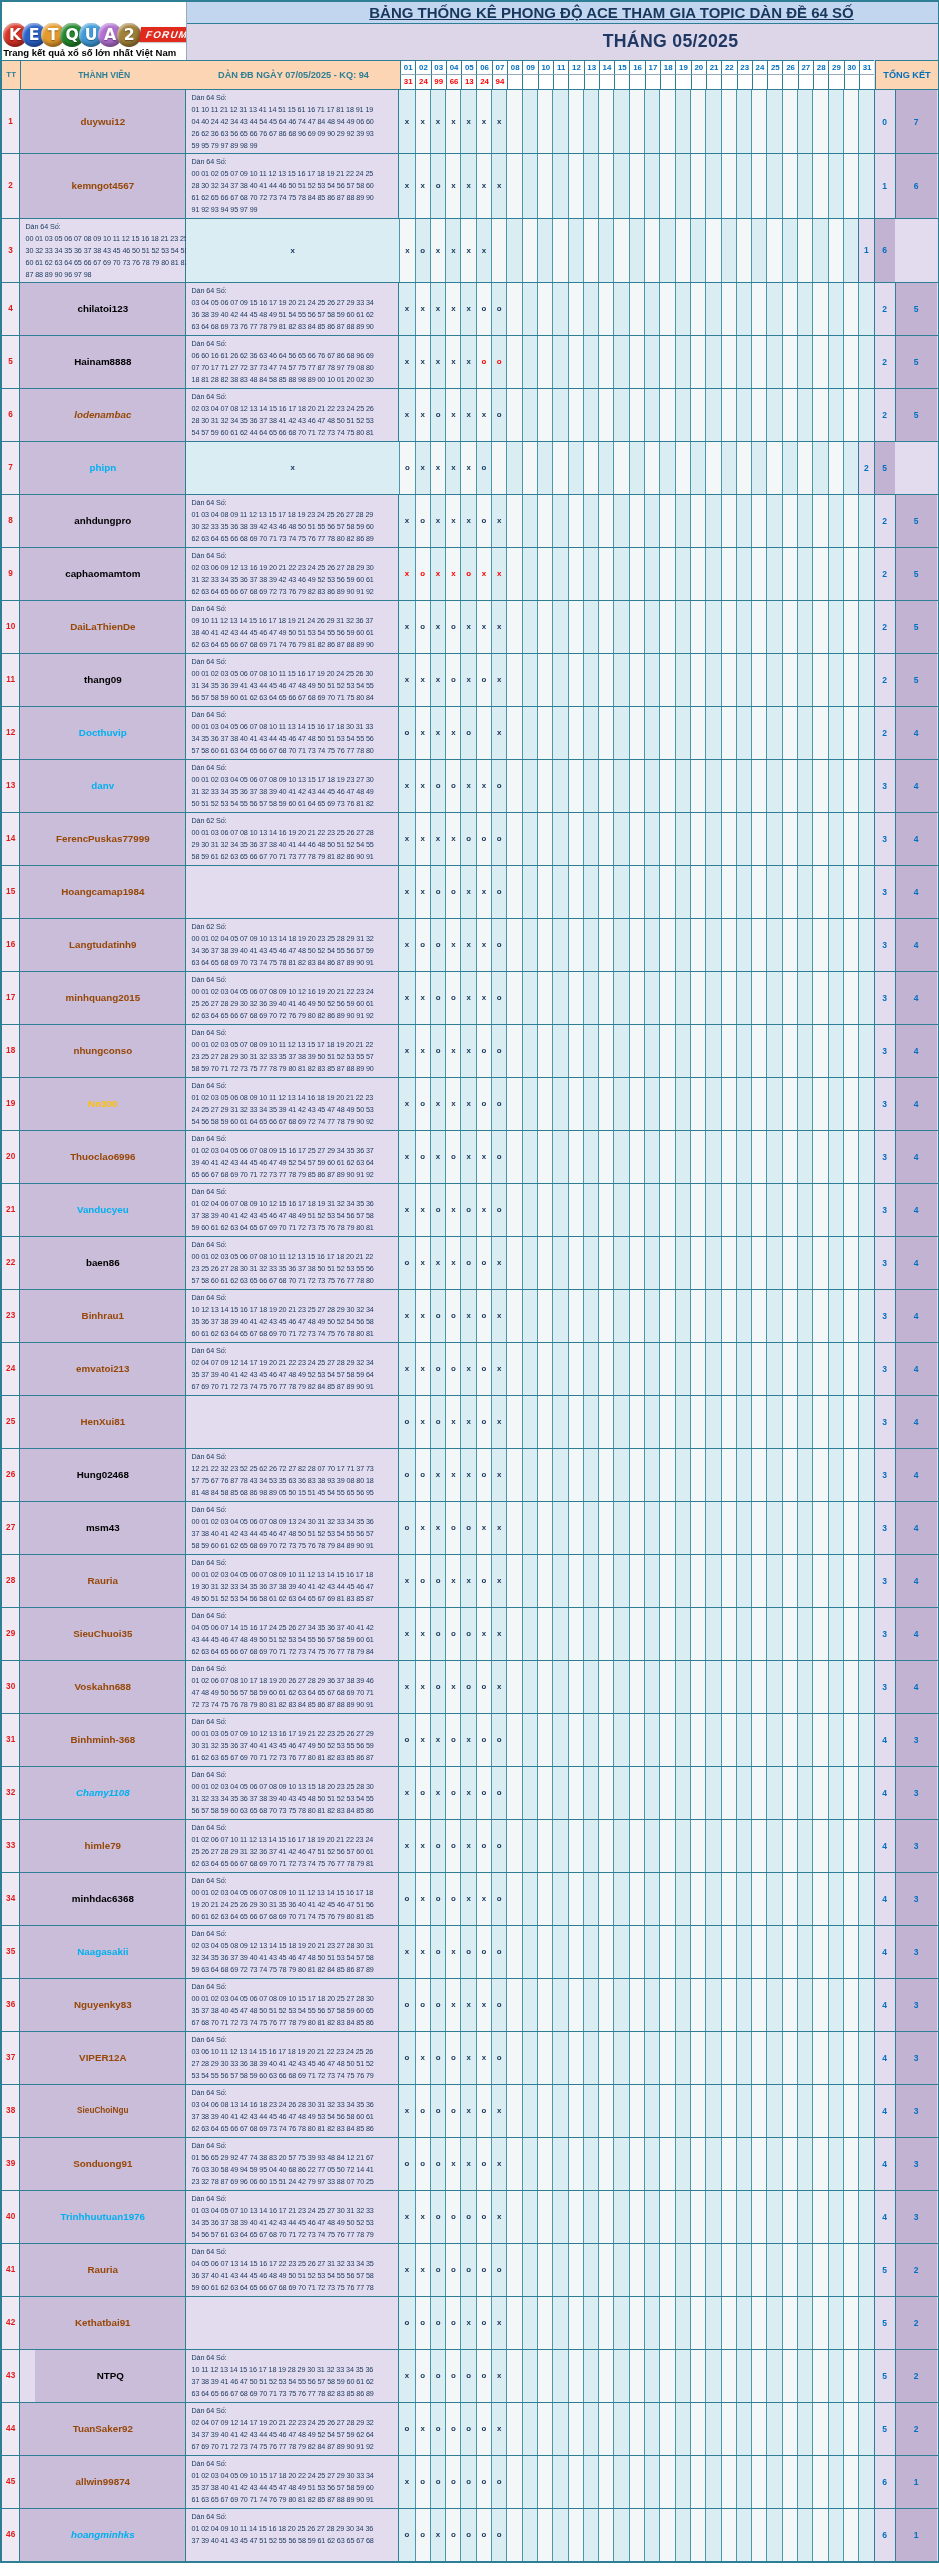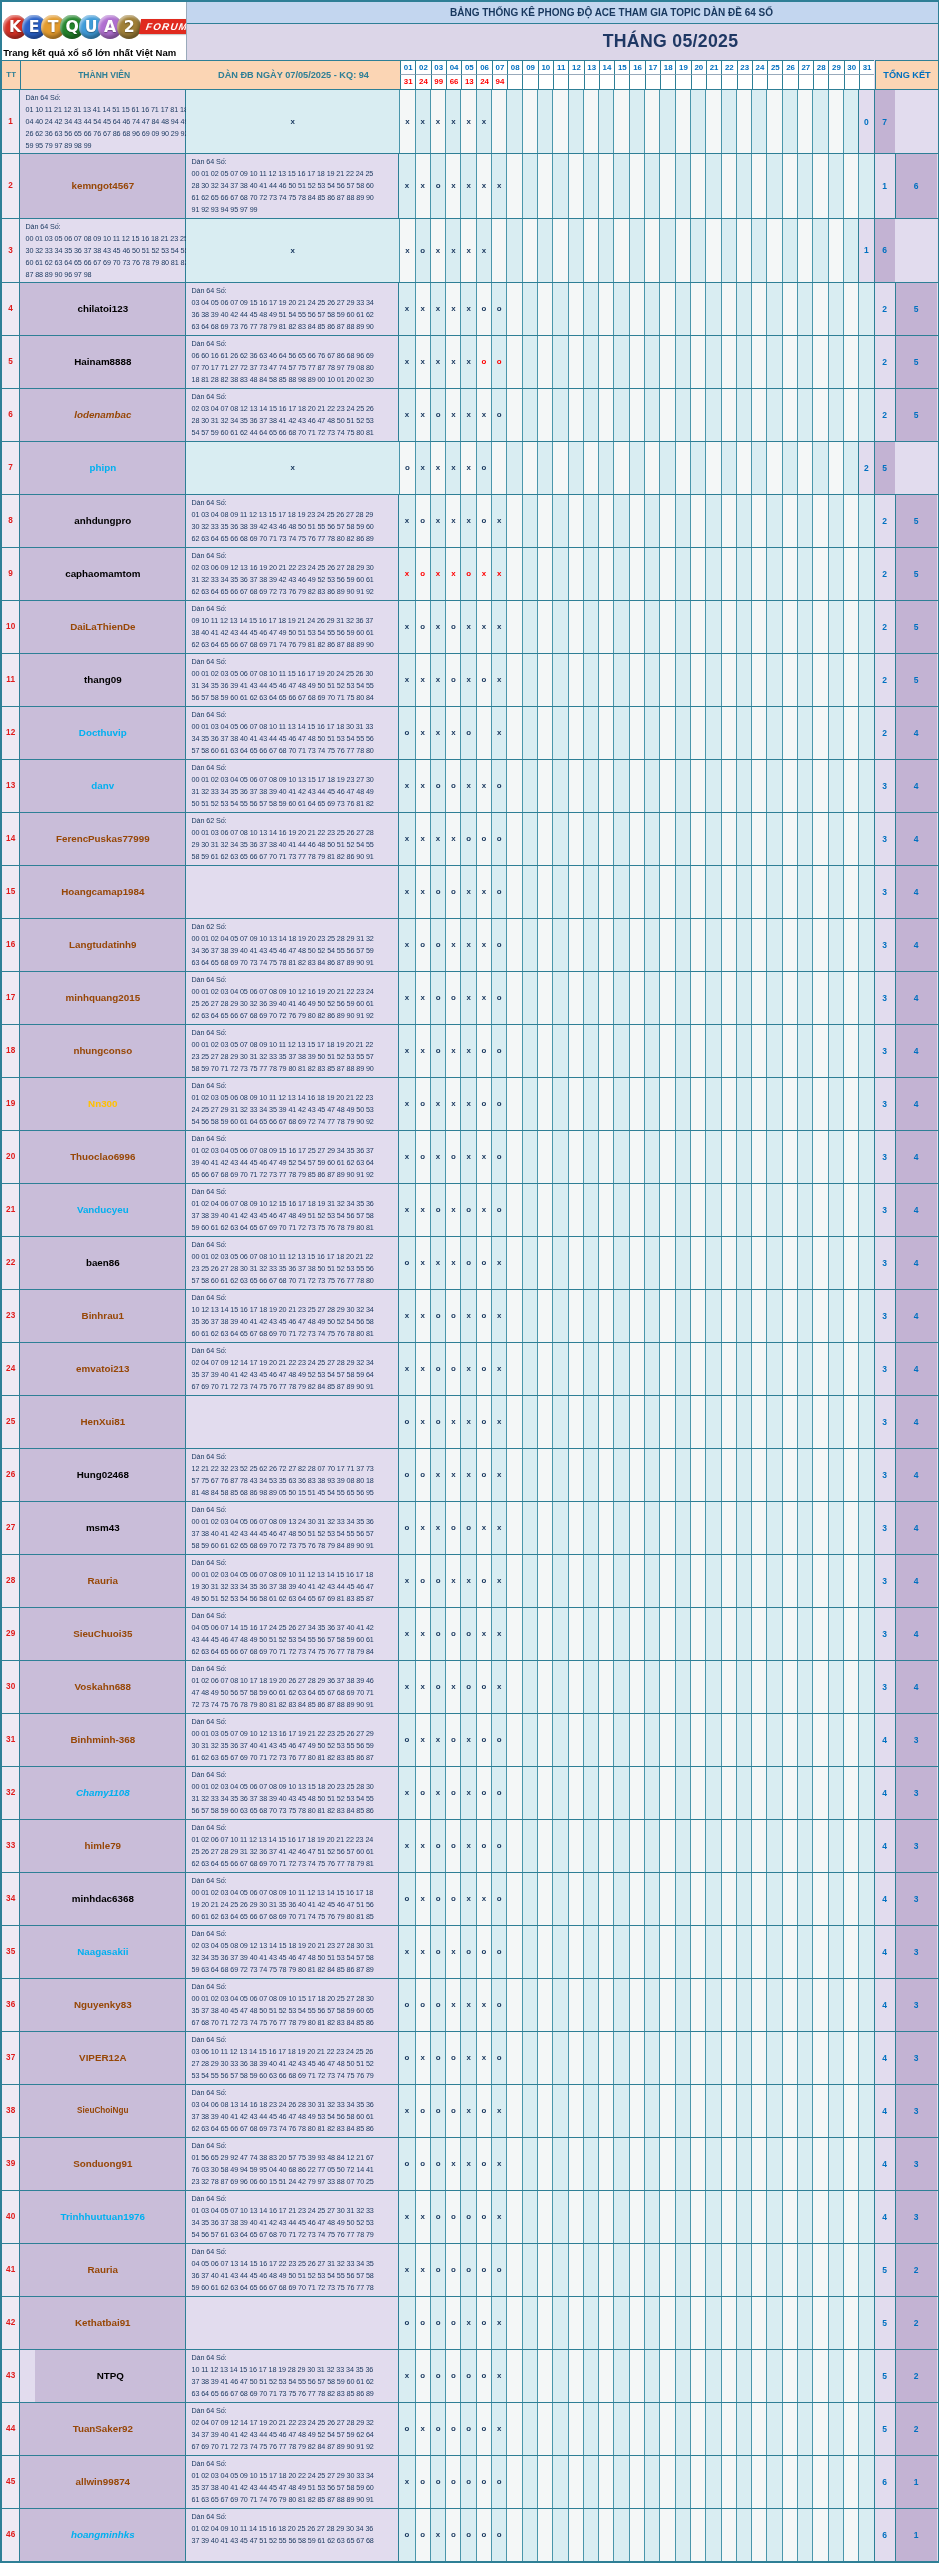--- a/index.html
+++ b/index.html
@@ -4,22 +4,22 @@
 <style>
   html,body{margin:0;padding:0;background:#fff;font-family:"Liberation Sans",sans-serif;}
   .tablewrap{width:940px;box-sizing:border-box;border:2px solid #2e7f96;background:#e2dcee;}
   
   .header{display:grid;grid-template-columns:185px 213px 475px 63px;grid-template-rows:21.6px 36px 14.4px 15px;}
   .logo-cell{grid-column:1;grid-row:1/3;background:#fff;display:flex;flex-direction:column;justify-content:flex-end;overflow:hidden;border-right:0.7px solid #9ab;}
   .logo-row{display:flex;align-items:center;gap:3.9px;padding:1.3px 1.3px 0 1.3px;}
   .balls{display:flex;}
   .ball{width:23.6px;height:23.6px;border-radius:50%;margin-right:-4.6px;display:flex;align-items:center;justify-content:center;color:#fff;font-weight:bold;font-size:15.7px;font-family:"DejaVu Sans",sans-serif;text-shadow:0 0.7px 1.3px rgba(0,0,0,.4);box-shadow:inset -2px -3.3px 3.9px rgba(0,0,0,.35), inset 1.3px 2px 2.6px rgba(255,255,255,.5);}
   .forum-badge{background:#e02a1e;color:#fff;font-style:italic;font-weight:bold;font-size:9.8px;letter-spacing:1.3px;padding:2px 5.9px;transform:skewX(-8deg);box-shadow:0.7px 0.7px 1.3px rgba(0,0,0,.3);}
-  .tagline{color:#000;font-weight:600;font-size:9.5px;padding:0.7px 1.3px 1.3px 1.3px;white-space:nowrap;margin-top:8px;}
-  .titlebar{grid-column:2/5;grid-row:1;background:#c3d6ef;color:#17375d;font-weight:bold;font-size:10px;display:flex;align-items:center;justify-content:center;padding-left:98px;border-bottom:1.3px solid #2e7f96;}
+  .tagline{color:#000;font-weight:600;font-size:9.5px;padding:0.7px 1.3px 1.3px 1.3px;white-space:nowrap;}
+  .titlebar{grid-column:2/5;grid-row:1;background:#c3d6ef;color:#17375d;font-weight:bold;font-size:15px;display:flex;align-items:center;justify-content:center;padding-left:98px;border-bottom:1.3px solid #2e7f96;text-decoration:underline;}
   .monthrow{grid-column:2/5;grid-row:2;background:#dcd6e8;color:#1f3864;font-weight:bold;font-size:17.7px;display:flex;align-items:center;justify-content:center;padding-left:216px;letter-spacing:0.3px;}
   .left-heads{grid-column:1;grid-row:3/5;display:flex;}
   .hcell{background:#fbd5b4;color:#2e7f96;font-weight:bold;display:flex;align-items:center;justify-content:center;border-top:1.3px solid #2e7f96;}
   .h-tt{width:18.3px;font-size:7.9px;border-right:0.7px solid #2e7f96;}
   .h-name{flex:1;font-size:8.5px;}
   .h-dan{grid-column:2;grid-row:3/5;font-size:9.2px;}
   .dayheads{grid-column:3;grid-row:3;display:grid;grid-template-columns:repeat(31,15.3px);}
   .dh{background:#fff;color:#0070c0;font-weight:bold;font-size:7.9px;display:flex;align-items:center;justify-content:center;border-left:0.7px solid #2e7f96;border-top:1.3px solid #2e7f96;}
   .resrow{grid-column:3;grid-row:4;display:grid;grid-template-columns:repeat(31,15.3px);}
   .rs{background:#fff;color:#ff0000;font-weight:bold;font-size:7.9px;display:flex;align-items:center;justify-content:center;border-left:0.7px solid #2e7f96;border-top:0.7px solid #9ab;}
@@ -130,20 +130,21 @@
         <div class="rs"></div>
         <div class="rs"></div>
         <div class="rs"></div>
         <div class="rs"></div>
       </div>
     <div class="h-tk">TỔNG KẾT</div>
   </div>
   <div id="body-rows">
       <div class="row">
         <div class="c-tt">1</div>
+        <div class="c-name" style="color: rgb(151, 71, 6);">duywui12</div>
         <div class="c-nums">
           <div class="">Dàn 64 Số:</div>
           <div class="">01 10 11 21 12 31 13 41 14 51 15 61 16 71 17 81 18 91 19</div>
           <div class="">04 40 24 42 34 43 44 54 45 64 46 74 47 84 48 94 49 06 60</div>
           <div class="">26 62 36 63 56 65 66 76 67 86 68 96 69 09 90 29 92 39 93</div>
           <div class="">59 95 79 97 89 98 99</div>
         </div>
         <div class="c-day bg-odd first" style="color: rgb(23, 54, 93);">x</div>
         <div class="c-day bg-even" style="color: rgb(23, 54, 93);">x</div>
         <div class="c-day bg-odd" style="color: rgb(23, 54, 93);">x</div>

